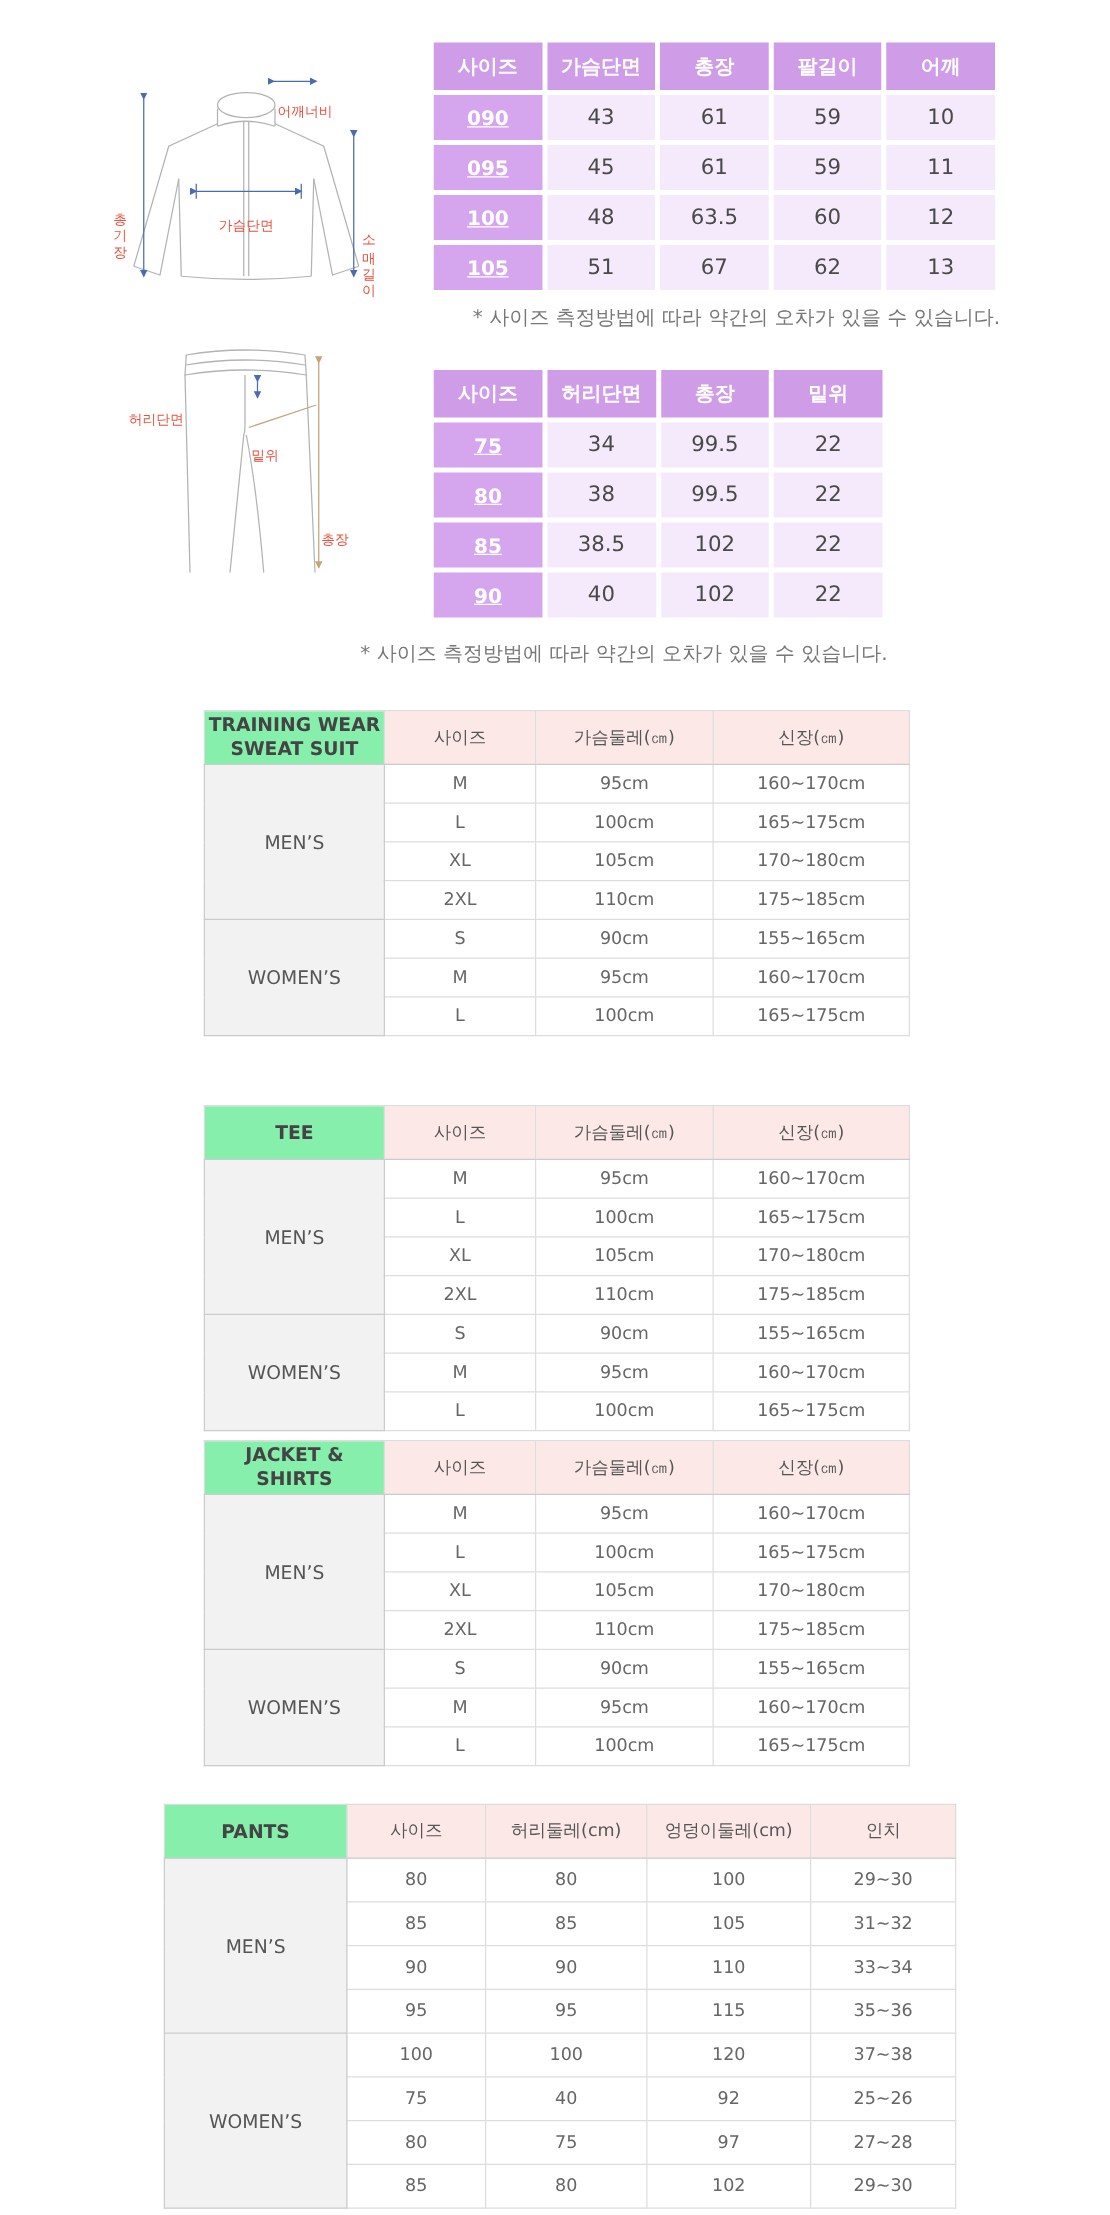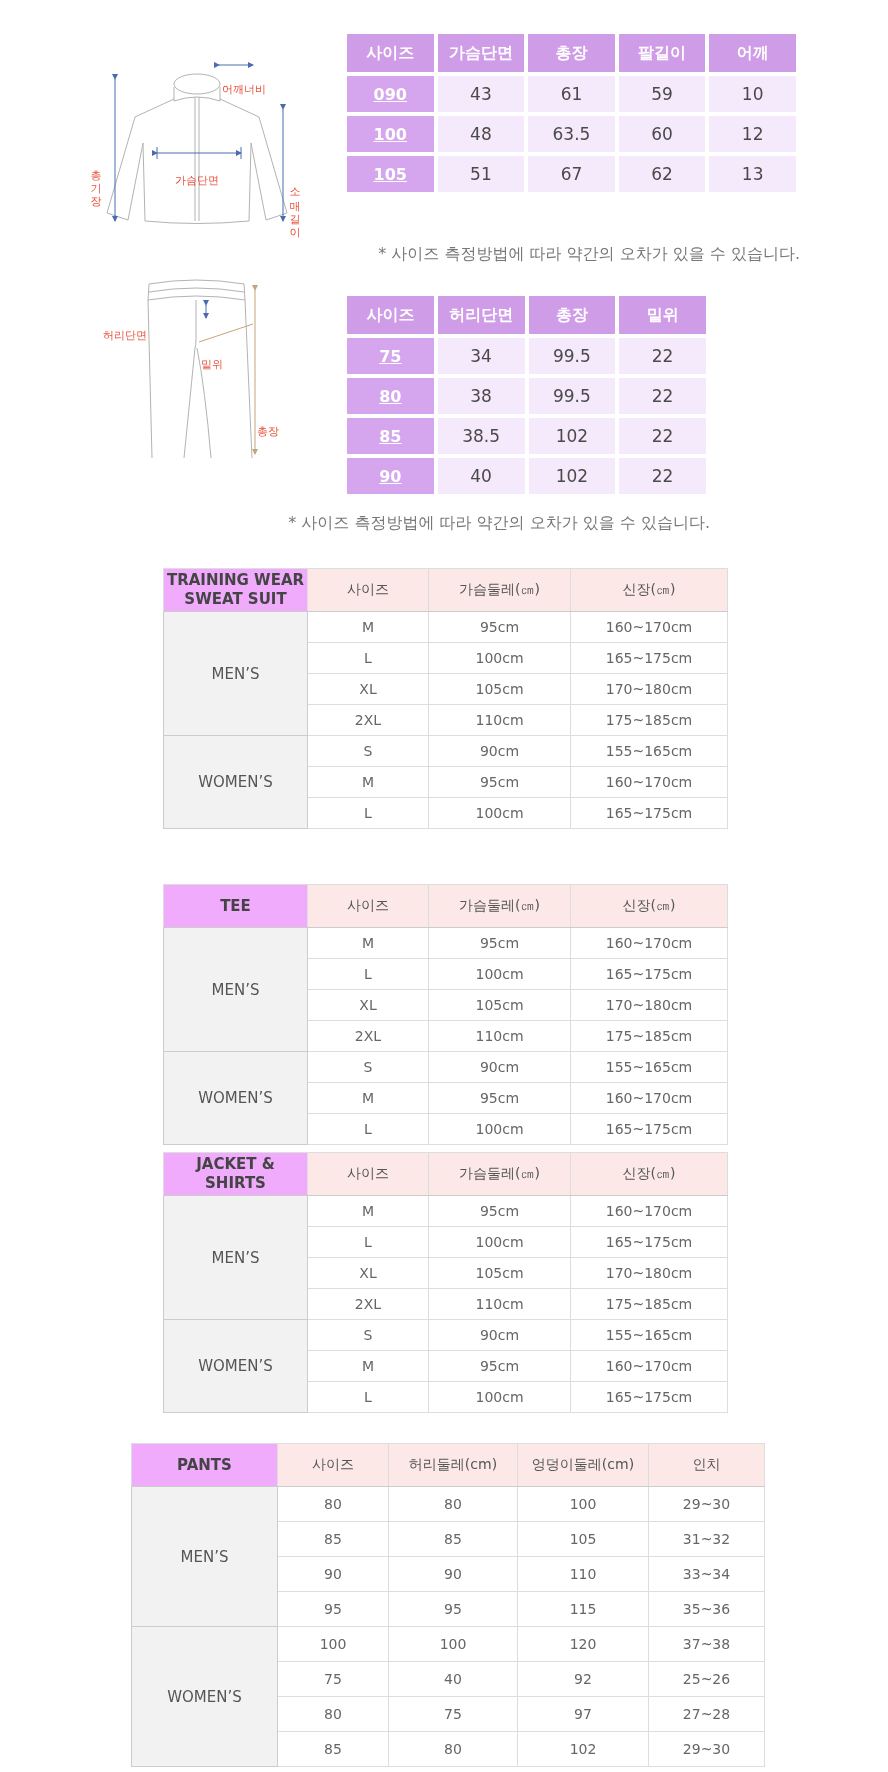--- a/index.html
+++ b/index.html
@@ -15,21 +15,21 @@
   .ptable th{background:#cf9ce7;color:#fff;font-size:16px;font-weight:bold;height:36px;text-align:center;}
   .ptable td{background:#f5eafb;color:#4a4a4a;font-size:17px;height:34px;text-align:center;}
   .ptable td.size{background:#d5a6ee;color:#fff;font-weight:bold;font-size:16px;text-decoration:underline;}
 
   .note{position:absolute;font-size:16px;color:#777;text-align:right;}
 
   
   .gtable{position:absolute;border-collapse:collapse;table-layout:fixed;background:#fff;border:1px solid #c9c9c9;}
   .gtable th,.gtable td{border:1px solid #ddd;text-align:center;vertical-align:middle;}
   .gtable thead th{background:#fce9e7;color:#555;font-weight:normal;font-size:14px;height:40px;border-bottom:1px solid #ccc;}
-  .gtable thead th.title{background:#f0abfc;color:#444;font-weight:bold;font-size:15px;line-height:1.25;}
+  .gtable thead th.title{background:#86efac;color:#444;font-weight:bold;font-size:15px;line-height:1.25;}
   .gtable td{color:#666;font-size:14px;height:28px;}
   .gtable.tall td{height:32px;}
   .gtable td.group{background:#f2f2f2;color:#555;font-weight:normal;font-size:15px;border-color:#ccc;}
 </style>
 </head>
 <body>
 
 <div class="page">
 
   <div class="diagram" style="left:85px;top:35px;width:215px;height:195px;">
@@ -80,20 +80,27 @@
       </thead>
       <tbody>
         <tr>
           <td class="size">090</td>
           <td>43</td>
           <td>61</td>
           <td>59</td>
           <td>10</td>
         </tr>
         <tr>
+          <td class="size">095</td>
+          <td>45</td>
+          <td>61</td>
+          <td>59</td>
+          <td>11</td>
+        </tr>
+        <tr>
           <td class="size">100</td>
           <td>48</td>
           <td>63.5</td>
           <td>60</td>
           <td>12</td>
         </tr>
         <tr>
           <td class="size">105</td>
           <td>51</td>
           <td>67</td>

